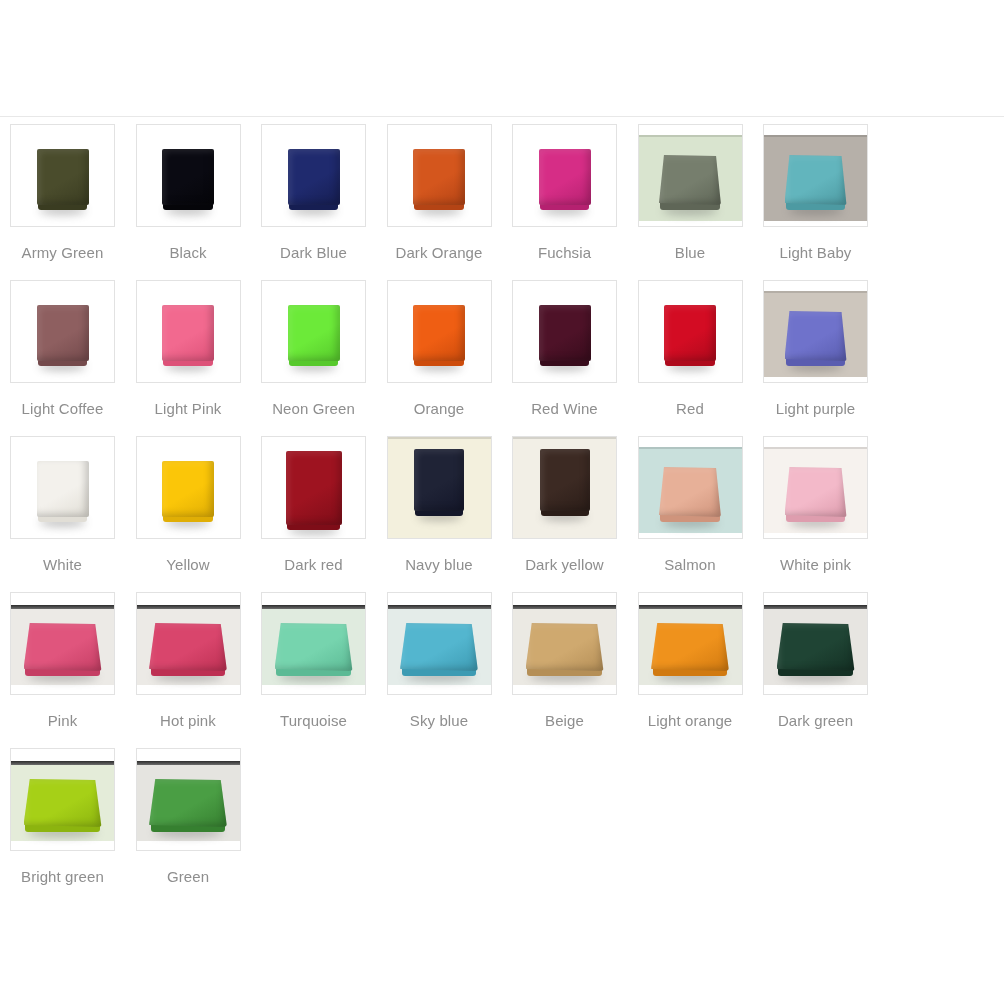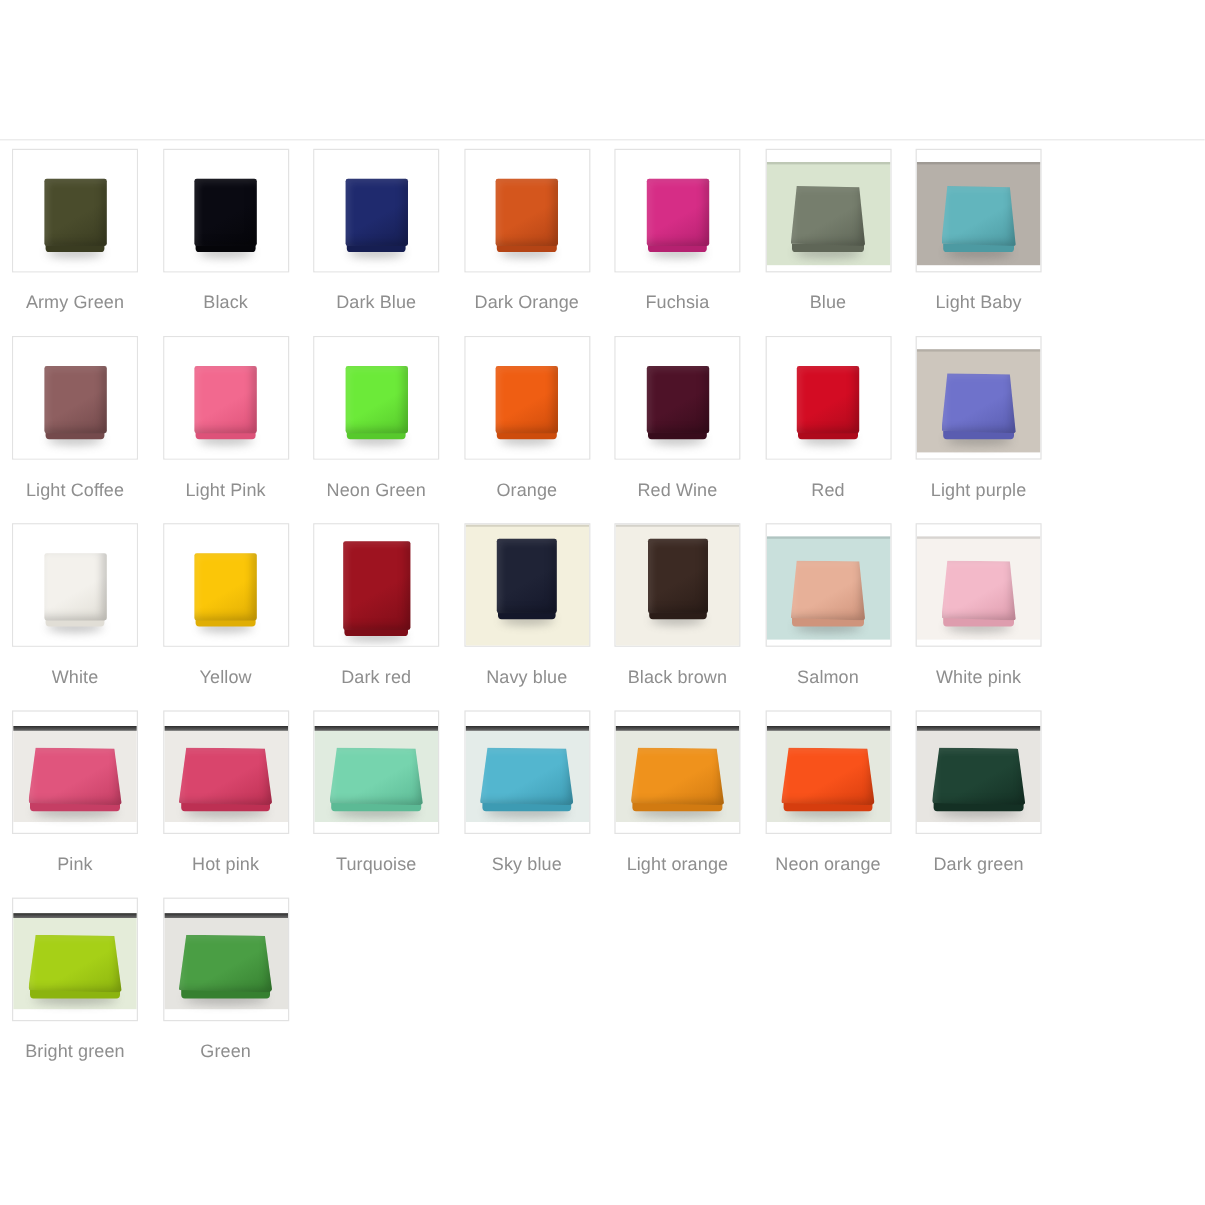--- a/index.html
+++ b/index.html
@@ -366,21 +366,21 @@
           <div class="photo">
             <div class="bg" style="background: rgb(242, 239, 230); top: 0px; height: 103px; bottom: auto;"></div>
             <div class="strip" style="top: 0px; height: 2px; background: rgba(0, 0, 0, 0.12);"></div>
             <div class="shadow" style="width: 45px; height: 9px; left: 29px; top: 75px; background: rgb(85, 85, 85);"></div>
             <div class="cloth" style="width: 50px; height: 62px; top: 12px;">
               <div class="edge" style="background: rgb(43, 29, 24);"></div>
               <div class="top-face" style="border-radius: 2px; background: linear-gradient(150deg, rgb(60, 42, 35) 0%, rgb(60, 42, 35) 55%, rgb(43, 29, 24) 100%); box-shadow: rgba(0, 0, 0, 0.18) -4px -3px 7px inset, rgba(255, 255, 255, 0.1) 3px 3px 6px inset;"></div>
             </div>
           </div>
         </div>
-        <div class="swatch-label">Black brown</div>
+        <div class="swatch-label">Dark yellow</div>
       </div>
       <div class="swatch-cell">
         <div class="swatch-card">
           <div class="photo">
             <div class="bg" style="background: rgb(201, 224, 220); top: 10px; height: 86px; bottom: auto;"></div>
             <div class="strip" style="top: 10px; height: 2px; background: rgba(0, 0, 0, 0.12);"></div>
             <div class="shadow" style="width: 55.8px; height: 9px; left: 23.6px; top: 81px; background: rgb(85, 85, 85);"></div>
             <div class="cloth" style="width: 62px; height: 50px; top: 30px;">
               <div class="edge" style="background: rgb(207, 148, 124);"></div>
               <div class="top-face" style="border-radius: 3px; background: linear-gradient(150deg, rgb(231, 176, 152) 0%, rgb(231, 176, 152) 55%, rgb(207, 148, 124) 100%); box-shadow: rgba(0, 0, 0, 0.18) -4px -3px 7px inset, rgba(255, 255, 255, 0.1) 3px 3px 6px inset; clip-path: polygon(8% 0%, 92% 2%, 100% 100%, 0% 96%);"></div>
@@ -455,48 +455,48 @@
               <div class="edge" style="background: rgb(61, 155, 179);"></div>
               <div class="top-face" style="border-radius: 4px; background: linear-gradient(150deg, rgb(83, 182, 207) 0%, rgb(83, 182, 207) 55%, rgb(61, 155, 179) 100%); box-shadow: rgba(0, 0, 0, 0.18) -4px -3px 7px inset, rgba(255, 255, 255, 0.1) 3px 3px 6px inset; clip-path: polygon(8% 0%, 92% 2%, 100% 100%, 0% 96%);"></div>
             </div>
           </div>
         </div>
         <div class="swatch-label">Sky blue</div>
       </div>
       <div class="swatch-cell">
         <div class="swatch-card">
           <div class="photo">
+            <div class="bg" style="background: rgb(235, 233, 227); top: 12px; height: 80px; bottom: auto;"></div>
+            <div class="strip" style="top: 12px; height: 4px; background: linear-gradient(rgb(44, 44, 44), rgb(109, 109, 109));"></div>
+            <div class="shadow" style="width: 70.2px; height: 9px; left: 16.4px; top: 79px; background: rgb(85, 85, 85);"></div>
+            <div class="cloth" style="width: 78px; height: 48px; top: 30px;">
+              <div class="edge" style="background: rgb(181, 143, 87);"></div>
+              <div class="top-face" style="border-radius: 4px; background: linear-gradient(150deg, rgb(207, 169, 111) 0%, rgb(207, 169, 111) 55%, rgb(181, 143, 87) 100%); box-shadow: rgba(0, 0, 0, 0.18) -4px -3px 7px inset, rgba(255, 255, 255, 0.1) 3px 3px 6px inset; clip-path: polygon(8% 0%, 92% 2%, 100% 100%, 0% 96%);"></div>
+            </div>
+          </div>
+        </div>
+        <div class="swatch-label">Beige</div>
+      </div>
+      <div class="swatch-cell">
+        <div class="swatch-card">
+          <div class="photo">
             <div class="bg" style="background: rgb(230, 233, 224); top: 12px; height: 80px; bottom: auto;"></div>
             <div class="strip" style="top: 12px; height: 4px; background: linear-gradient(rgb(44, 44, 44), rgb(109, 109, 109));"></div>
             <div class="shadow" style="width: 70.2px; height: 9px; left: 16.4px; top: 79px; background: rgb(85, 85, 85);"></div>
             <div class="cloth" style="width: 78px; height: 48px; top: 30px;">
               <div class="edge" style="background: rgb(209, 122, 17);"></div>
               <div class="top-face" style="border-radius: 4px; background: linear-gradient(150deg, rgb(239, 146, 28) 0%, rgb(239, 146, 28) 55%, rgb(209, 122, 17) 100%); box-shadow: rgba(0, 0, 0, 0.18) -4px -3px 7px inset, rgba(255, 255, 255, 0.1) 3px 3px 6px inset; clip-path: polygon(8% 0%, 92% 2%, 100% 100%, 0% 96%);"></div>
             </div>
           </div>
         </div>
         <div class="swatch-label">Light orange</div>
       </div>
       <div class="swatch-cell">
         <div class="swatch-card">
           <div class="photo">
-            <div class="bg" style="background: rgb(228, 232, 222); top: 12px; height: 80px; bottom: auto;"></div>
-            <div class="strip" style="top: 12px; height: 4px; background: linear-gradient(rgb(44, 44, 44), rgb(109, 109, 109));"></div>
-            <div class="shadow" style="width: 70.2px; height: 9px; left: 16.4px; top: 79px; background: rgb(85, 85, 85);"></div>
-            <div class="cloth" style="width: 78px; height: 48px; top: 30px;">
-              <div class="edge" style="background: rgb(214, 61, 14);"></div>
-              <div class="top-face" style="border-radius: 4px; background: linear-gradient(150deg, rgb(249, 82, 26) 0%, rgb(249, 82, 26) 55%, rgb(214, 61, 14) 100%); box-shadow: rgba(0, 0, 0, 0.18) -4px -3px 7px inset, rgba(255, 255, 255, 0.1) 3px 3px 6px inset; clip-path: polygon(8% 0%, 92% 2%, 100% 100%, 0% 96%);"></div>
-            </div>
-          </div>
-        </div>
-        <div class="swatch-label">Neon orange</div>
-      </div>
-      <div class="swatch-cell">
-        <div class="swatch-card">
-          <div class="photo">
             <div class="bg" style="background: rgb(231, 229, 225); top: 12px; height: 80px; bottom: auto;"></div>
             <div class="strip" style="top: 12px; height: 4px; background: linear-gradient(rgb(44, 44, 44), rgb(109, 109, 109));"></div>
             <div class="shadow" style="width: 70.2px; height: 9px; left: 16.4px; top: 79px; background: rgb(85, 85, 85);"></div>
             <div class="cloth" style="width: 78px; height: 48px; top: 30px;">
               <div class="edge" style="background: rgb(20, 48, 36);"></div>
               <div class="top-face" style="border-radius: 4px; background: linear-gradient(150deg, rgb(31, 68, 52) 0%, rgb(31, 68, 52) 55%, rgb(20, 48, 36) 100%); box-shadow: rgba(0, 0, 0, 0.18) -4px -3px 7px inset, rgba(255, 255, 255, 0.1) 3px 3px 6px inset; clip-path: polygon(8% 0%, 92% 2%, 100% 100%, 0% 96%);"></div>
             </div>
           </div>
         </div>
         <div class="swatch-label">Dark green</div>

